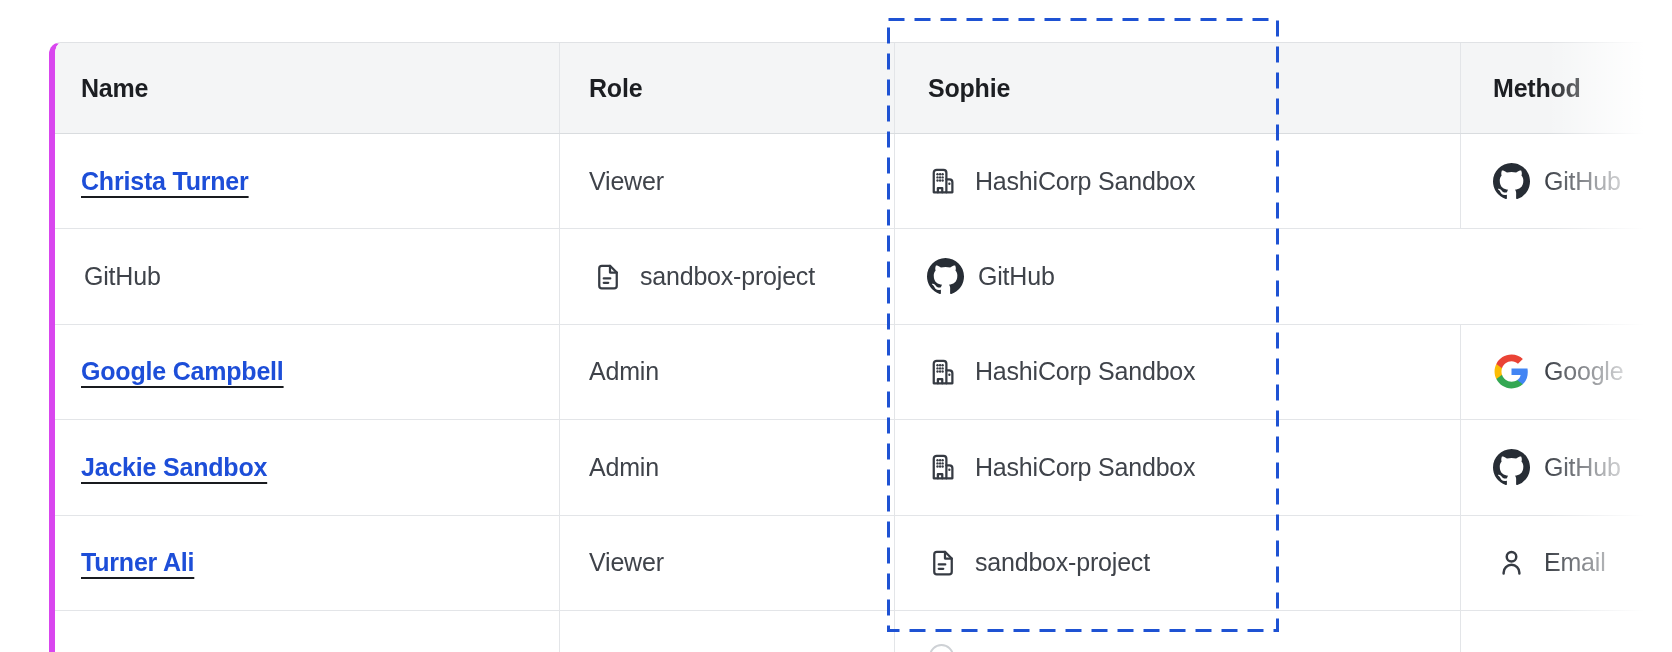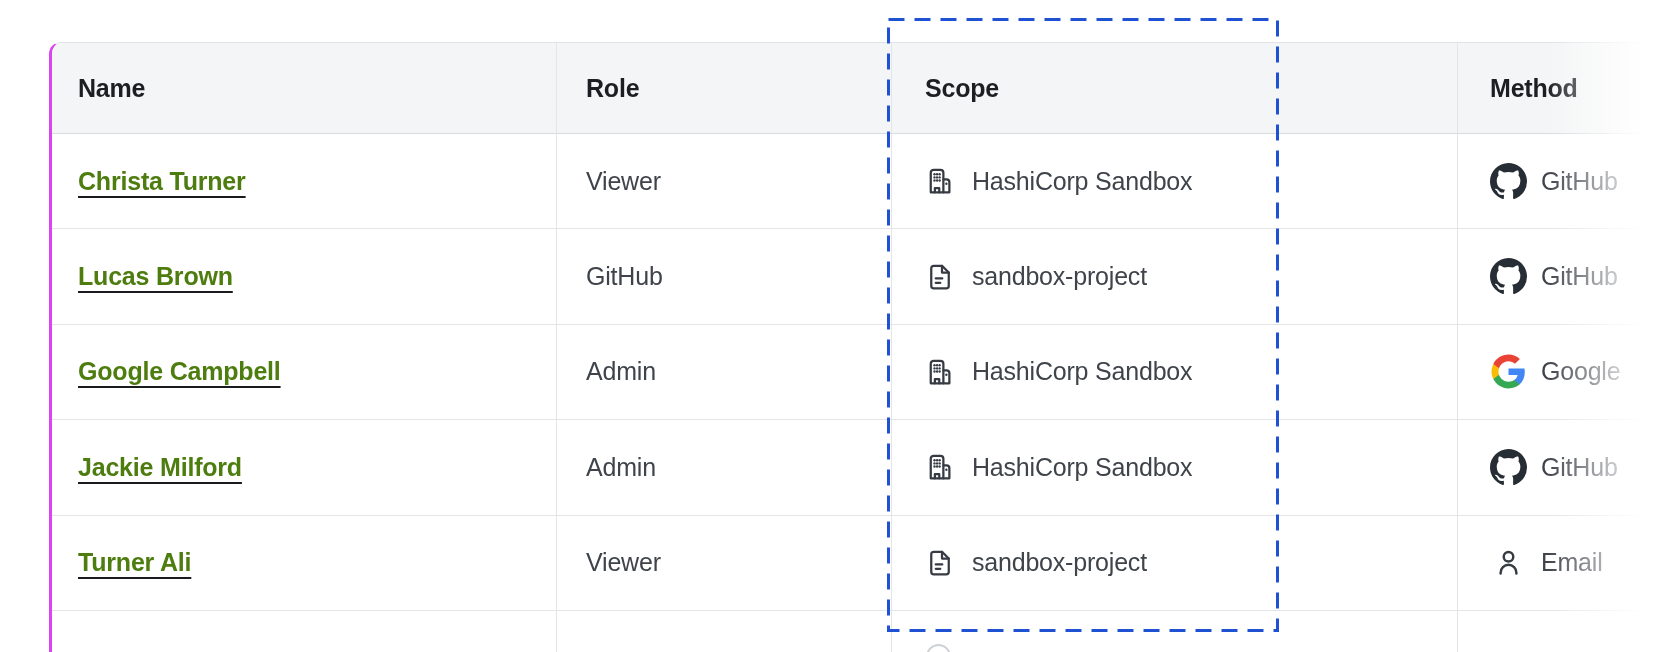--- a/index.html
+++ b/index.html
@@ -19,21 +19,21 @@
   }
 
   
   .members-table {
     position: absolute;
     left: 49px;
     top: 42px;
     width: 1623px;
     height: 610px;
     border-top: 1px solid #e0e2e5;
-    border-left: 3px solid #d946ef;
+    border-left: 6px solid #d946ef;
     border-top-left-radius: 12px;
     overflow: hidden;
     box-sizing: border-box;
     background: #ffffff;
   }
   .grid-row {
     display: grid;
     grid-template-columns: 505px 335px 566px 1fr;
     box-sizing: border-box;
   }
@@ -67,21 +67,21 @@
     white-space: nowrap;
   }
   .col-border { border-right: 1px solid #e3e5e8; }
 
   .pad-name   { padding-left: 26px; }
   .pad-role   { padding-left: 29px; }
   .pad-scope  { padding-left: 33px; }
   .pad-method { padding-left: 32px; }
 
   .name-link {
-    color: #4d7c0f;
+    color: #1d4ed8;
     font-weight: 600;
     text-decoration: underline;
     text-decoration-thickness: 2px;
     text-underline-offset: 6px;
     text-decoration-color: #191b1f;
     cursor: pointer;
   }
 
   .cell-icon {
     display: inline-flex;
@@ -190,21 +190,21 @@
   <div class="members-table">
 
     <div class="grid-row thead">
       <div class="th pad-name col-border">
           <span>Name</span>
         </div>
       <div class="th pad-role col-border">
           <span>Role</span>
         </div>
       <div class="th pad-scope col-border">
-          <span>Scope</span>
+          <span>Sophie</span>
         </div>
       <div class="th pad-method">
           <span>Method</span>
         </div>
     </div>
 
     <div id="tbody">
   <div class="grid-row tr">
     <div class="td pad-name col-border">
       <span class="name-link">Christa Turner</span>
@@ -224,23 +224,20 @@
       <span class="cell-icon method-icon-box github-icon">
               <svg>
                 <use href="#github-icon"></use>
               </svg>
             </span>
       <span>GitHub</span>
     </div>
   </div>
 
   <div class="grid-row tr">
-    <div class="td pad-name col-border">
-      <span class="name-link">Lucas Brown</span>
-    </div>
     <div class="td pad-role col-border">
       <span>GitHub</span>
     </div>
     <div class="td pad-scope col-border">
       <span class="cell-icon scope-icon-box">
               <svg>
                 <use href="#file-icon"></use>
               </svg>
             </span>
       <span>sandbox-project</span>
@@ -275,21 +272,21 @@
               <svg>
                 <use href="#google-icon"></use>
               </svg>
             </span>
       <span>Google</span>
     </div>
   </div>
 
   <div class="grid-row tr">
     <div class="td pad-name col-border">
-      <span class="name-link">Jackie Milford</span>
+      <span class="name-link">Jackie Sandbox</span>
     </div>
     <div class="td pad-role col-border">
       <span>Admin</span>
     </div>
     <div class="td pad-scope col-border">
       <span class="cell-icon scope-icon-box">
               <svg>
                 <use href="#org-icon"></use>
               </svg>
             </span>

